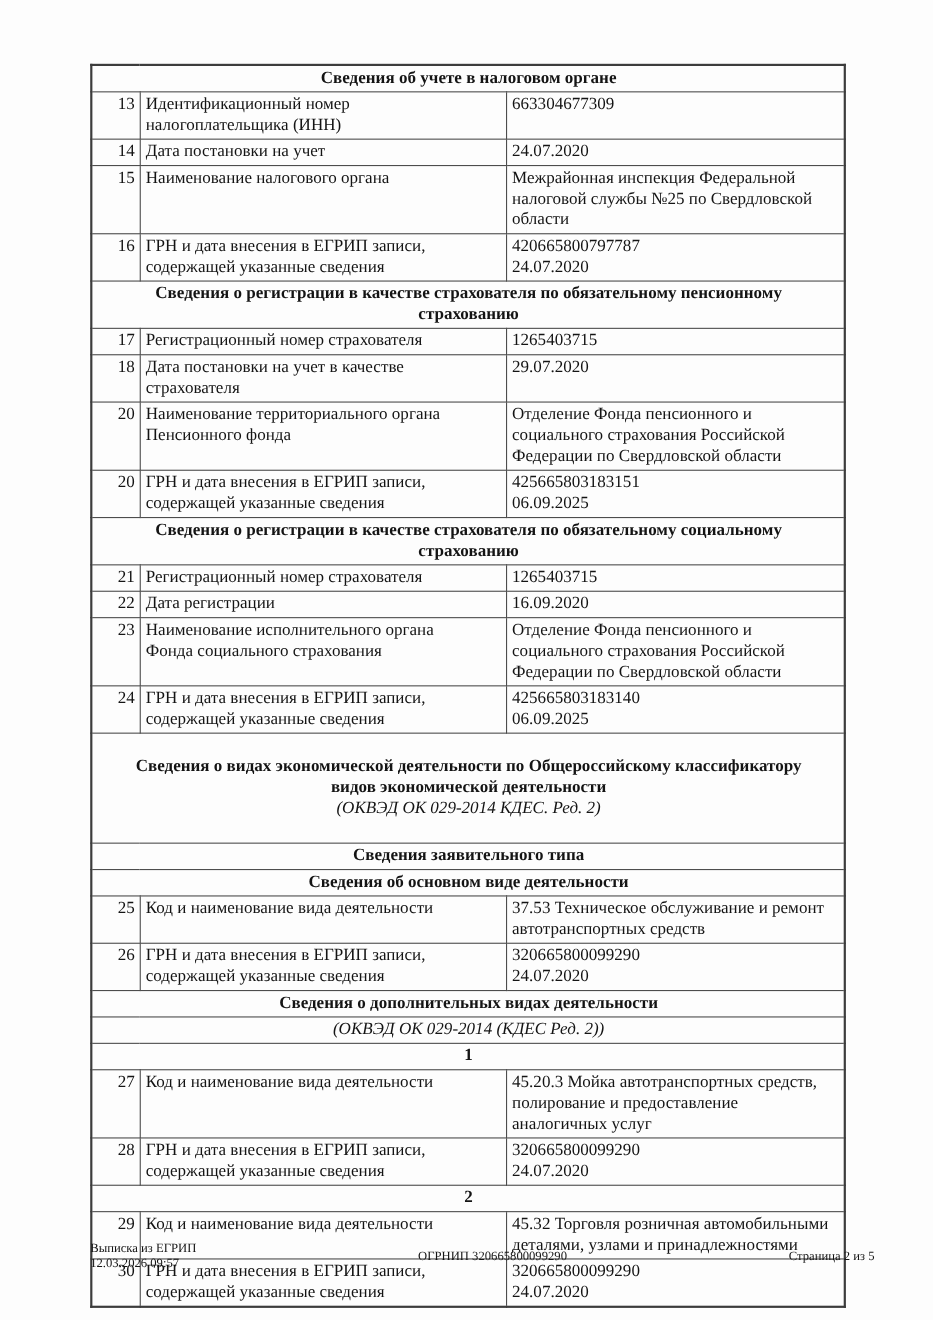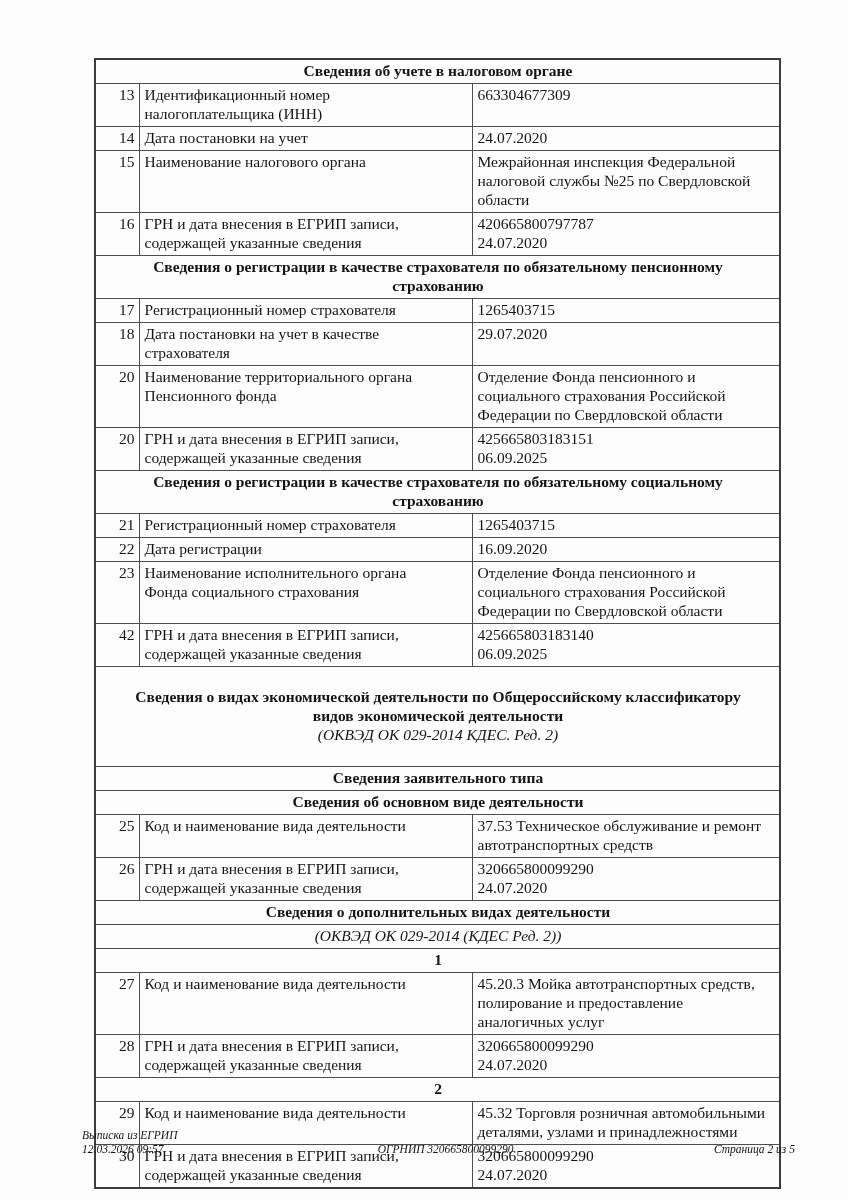--- a/index.html
+++ b/index.html
@@ -16,21 +16,21 @@
 
   table.doc {
     position: absolute;
     left: 82px; top: 58px;
     width: 685px;
     border-collapse: collapse;
     table-layout: fixed;
     font-size: 15.5px;
     line-height: 19px;
   }
-  table.doc { border: 2px solid #3c3c3c; margin-left: 12px; }
+  table.doc { border: 2px solid #3c3c3c; }
   table.doc td {
     border: 1px solid #4d4d4d;
     vertical-align: top;
     padding: 1px 4px 3px 5px;
   }
   td.num { text-align: right; padding: 1px 2px 3px; }
   td.lbl, td.val { white-space: pre-line; }
   td.sec {
     text-align: center;
     font-weight: bold;
@@ -58,24 +58,23 @@
     font-weight: bold;
     padding: 3px 6px 4px;
   }
 
   .footer {
     position: absolute;
     left: 82px; top: 1128px;
     width: 713px;
     display: flex;
     justify-content: space-between;
-    align-items: flex-end;
+    align-items: center;
     font-size: 11.5px;
     line-height: 14px;
-    font-style: italic;
   }
   .footer .f-left div { white-space: nowrap; }
   .footer .f-center, .footer .f-right { white-space: nowrap; }
 </style>
 </head>
 <body>
 
 <div class="page">
 
   <table class="doc">
@@ -159,21 +158,21 @@
       </tr>
       <tr>
         <td class="num">23</td>
         <td class="lbl">Наименование исполнительного органа
 Фонда социального страхования</td>
         <td class="val">Отделение Фонда пенсионного и
 социального страхования Российской
 Федерации по Свердловской области</td>
       </tr>
       <tr>
-        <td class="num">42</td>
+        <td class="num">24</td>
         <td class="lbl">ГРН и дата внесения в ЕГРИП записи,
 содержащей указанные сведения</td>
         <td class="val">425665803183140
 06.09.2025</td>
       </tr>
       <tr>
         <td colspan="3" class="sec">
           <span style="white-space:pre-line;">Сведения о видах экономической деятельности по Общероссийскому классификатору
 видов экономической деятельности</span>
           <span class="sec-sub">(ОКВЭД ОК 029-2014 КДЕС. Ред. 2)</span>

